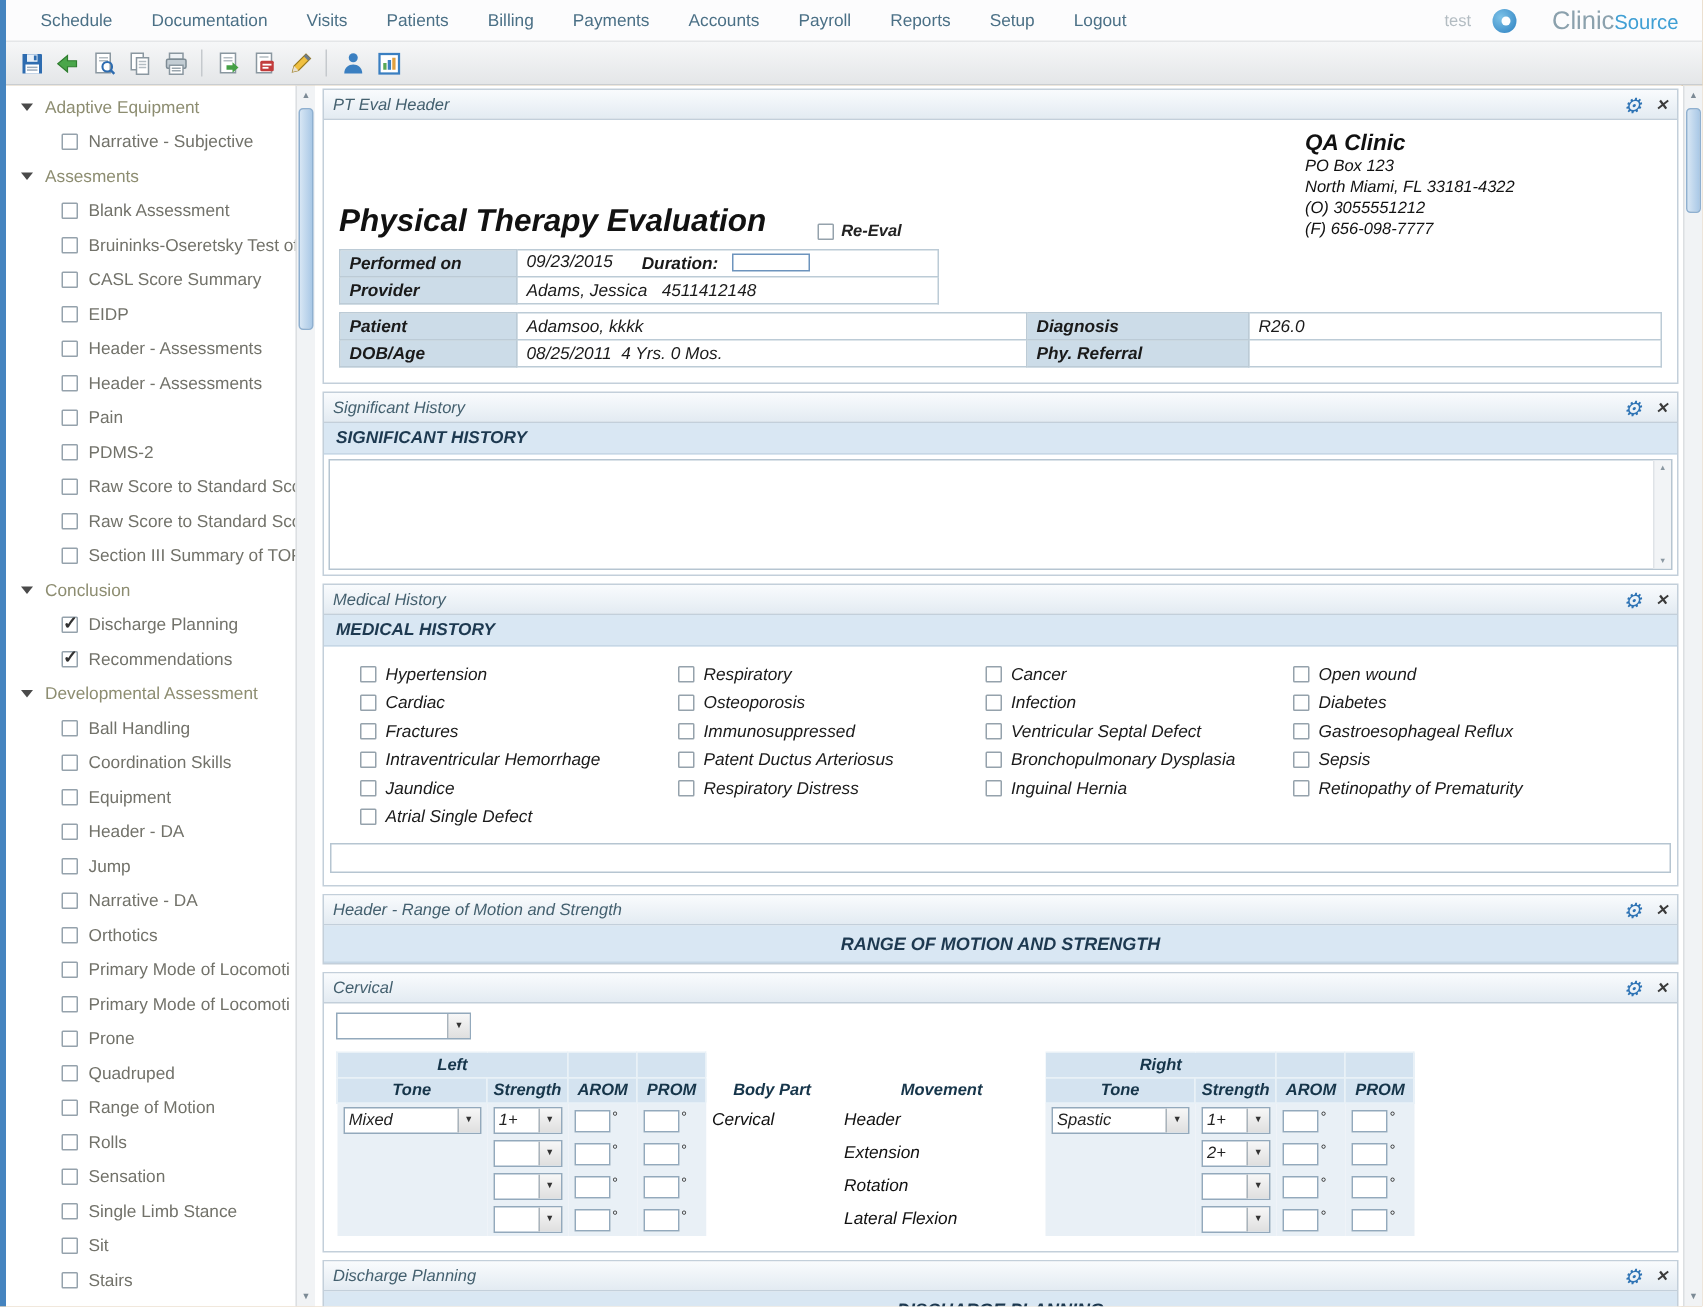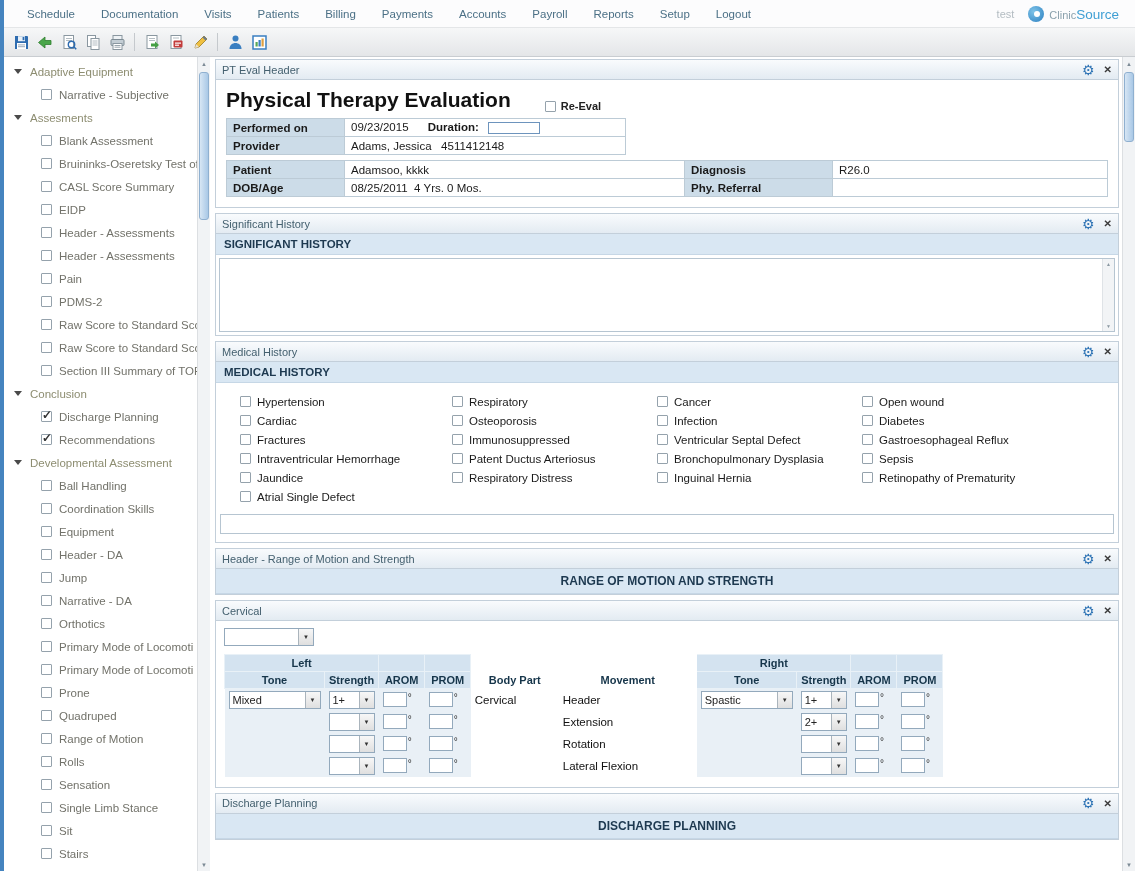--- a/index.html
+++ b/index.html
@@ -13,36 +13,36 @@
     border-bottom:1px solid #e4e6e8; display:flex; align-items:center; padding:0 10px; }
   .nav-items { display:flex; align-items:center; }
   .nav-item { padding:0 13px; font-size:11.5px; color:#4b7086; cursor:pointer; white-space:nowrap; }
   .nav-right { margin-left:auto; display:flex; align-items:center; gap:14px; padding-right:6px; }
   .nav-user { color:#b3bcc2; font-size:11px;margin-left:17px; }
   .brand { display:flex; align-items:center; gap:5px; }
   .brand-icon { width:16px; height:16px; border-radius:50%;
     background:radial-gradient(circle at 35% 35%, #7ec3e8, #2b7fc0); position:relative; }
   .brand-icon::after { content:""; position:absolute; left:6px; top:5px; width:6px; height:6px;
     background:#fff; border-radius:50%; }
-  .brand .b1 { color:#8ba1ad; font-size:11px; }
+  .brand .b1 { color:#8ba1ad; font-size:17px;margin-left:19px; }
   .brand .b2 { color:#3f9fd4; font-size:13.5px; }
 
   
   .toolbar { position:absolute; top:28px; left:4px; right:0; height:29px;
     background:linear-gradient(#f6f7f8,#e4e6e8); border-bottom:1px solid #c9cdd1;
     display:flex; align-items:center; padding:0 6px; gap:2px; }
   .tbtn { width:22px; height:22px; display:flex; align-items:center; justify-content:center; cursor:pointer; }
   .sep { width:1px; height:18px; background:#c5c9cd; margin:0 4px; }
 
   
   .content { position:absolute; top:57px; left:4px; right:0; bottom:0; background:#fff; }
   .sidebar { position:absolute; left:0; top:0; bottom:0; width:193px; overflow:hidden;
     background:#fff; padding-top:3px; }
   .main { position:absolute; left:206px; right:14px; top:0; bottom:0; overflow:hidden;
-    padding:2px 0 4px 5px; background:#fff; }
+    padding:2px 0 4px 5px; background:#fff;font-style:italic; }
 
   
   .tree-row { display:flex; align-items:center; height:23px; padding-left:10px; font-size:11.5px;
     color:#72726a; cursor:pointer; white-space:nowrap; overflow:hidden; }
   .tree-row[data-type="section"] { color:#8d8d71; }
   .tree-row[data-type="item"] { padding-left:37px; }
   .tri { display:none; width:0; height:0; border-left:4px solid transparent;
     border-right:4px solid transparent; border-top:5px solid #4a4a4a; margin-right:8px; flex:none; }
   .tree-row[data-type="section"] .tri { display:inline-block; }
   .cb { display:none; width:11px; height:11px; border:1px solid #95a2ac; background:#fff;
@@ -489,20 +489,27 @@
             <span class="close-x"></span>
           </span>
         </header>
         <div class="pt-body">
           <div class="pt-head-row">
             <h1 class="pt-title">Physical Therapy Evaluation</h1>
             <label class="reeval">
               <span class="cb2"></span>
               <span>Re-Eval</span>
             </label>
+            <div class="clinic">
+              <div class="clinic-name">QA Clinic</div>
+              <div>PO Box 123</div>
+              <div>North Miami, FL 33181-4322</div>
+              <div>(O) 3055551212</div>
+              <div>(F) 656-098-7777</div>
+            </div>
           </div>
           <table class="info-table t1">
             <tbody>
                 <tr>
               <td class="lbl">Performed on</td>
               <td class="val">
                 <span>09/23/2015</span>
                 <span class="dur-lbl">Duration:</span>
                 <span class="dur-box"></span>
               </td>

